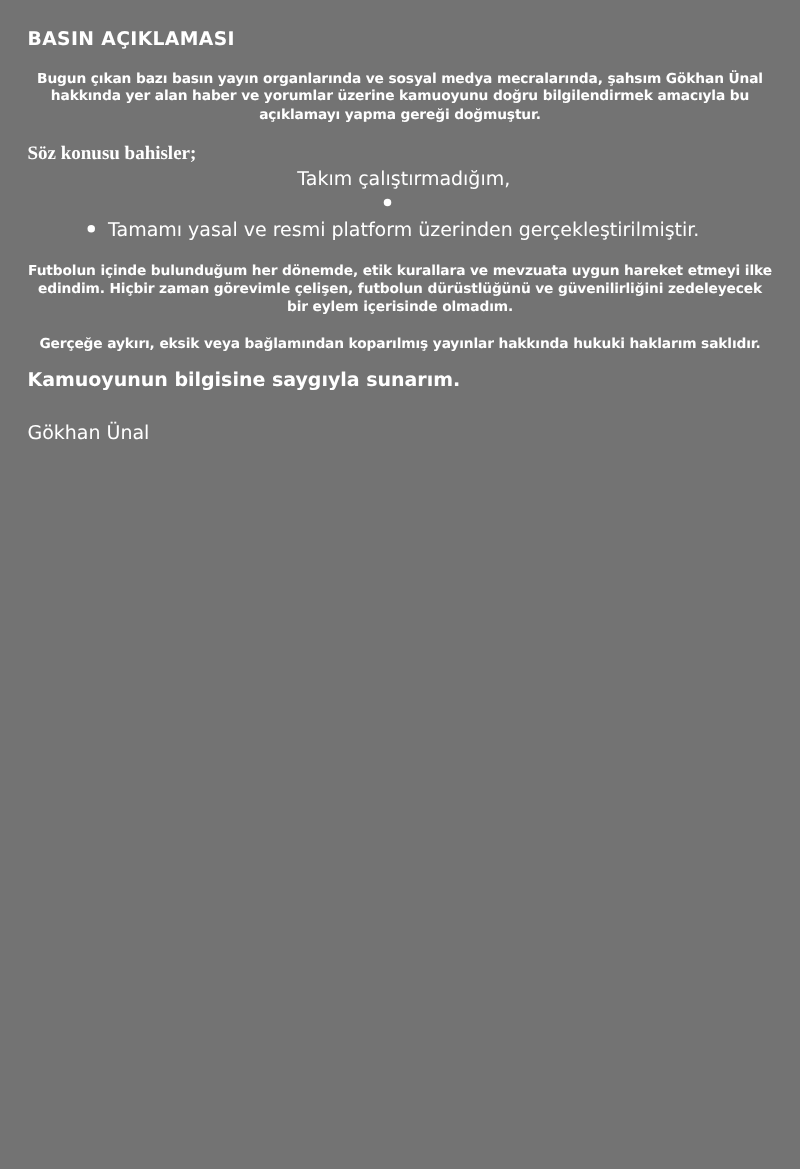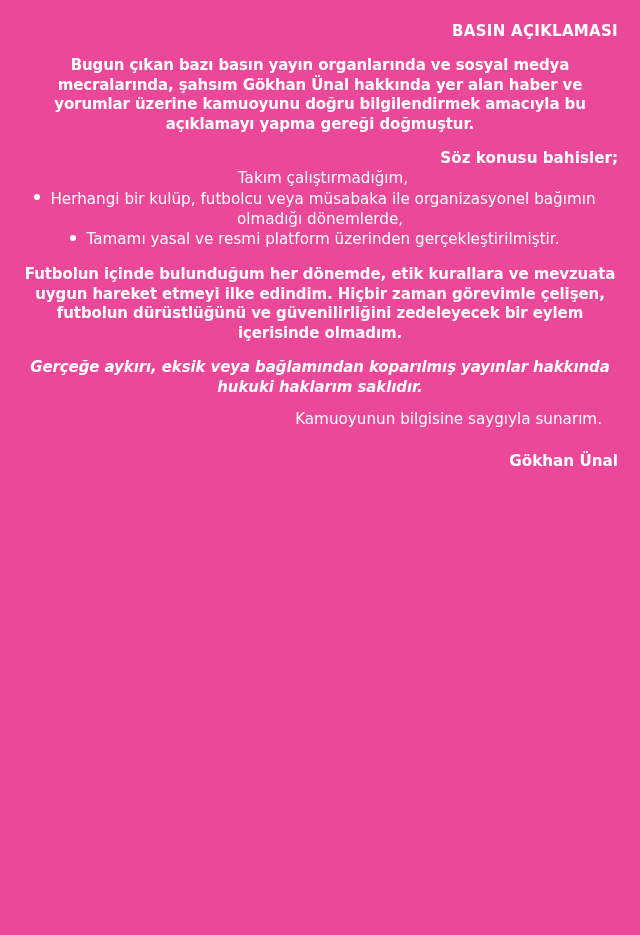--- a/index.html
+++ b/index.html
@@ -12,48 +12,49 @@
     height: 935px;
     overflow: hidden;
     font-family: "DejaVu Sans", sans-serif;
     color: #ffffff;
   }
   .page {
     width: 640px;
     height: 935px;
     box-sizing: border-box;
     padding: 18px 22px 10px 22px;
-    background: #ec4899;
+    background: #737373;
     display: flex;
     flex-direction: column;
-    align-items: flex-end;
+    align-items: flex-start;
   }
   .doc-title {
     font-size: 15px;
     font-weight: bold;
     letter-spacing: 0.3px;
     text-align: center;
     margin: 4px 0 16px 0;
   }
   .para {
-    font-size: 15px;
+    font-size: 11px;
     font-weight: bold;
     line-height: 1.30;
     text-align: center;
     letter-spacing: -0.1px;
     margin: 0 0 15px 0;
     width: 100%;
     max-width: 600px;
   }
-  .para.tight { margin-bottom: 13px; font-style: italic; }
+  .para.tight { margin-bottom: 13px; }
   .list-head {
     font-size: 15.2px;
     font-weight: bold;
     text-align: center;
     margin: 0 0 2px 0;
+    font-family: Liberation Serif, serif;
   }
   .bullet-list {
     list-style: none;
     margin: 0 0 14px 0;
     padding: 0;
     width: 100%;
     max-width: 600px;
   }
   .bullet-list li {
     font-size: 15.2px;
@@ -71,46 +72,46 @@
     background: #ffffff;
     vertical-align: middle;
     margin-right: 10px;
     margin-left: -10px;
     position: relative;
     top: -2px;
   }
   .bullet-list li.nobullet .dot { visibility: hidden; }
   .signature {
     font-size: 15.2px;
-    font-weight: bold;
+    font-weight: normal;
     text-align: center;
     margin-top: 8px;
   }
   .closing {
     font-size: 15.2px;
-    font-weight: normal;
+    font-weight: bold;
     text-align: center;
     margin: 0 16px 16px 0;
   }
 </style>
 </head>
 <body>
 
 <div class="page">
 
   <div class="doc-title">BASIN AÇIKLAMASI</div>
 
   <p class="para">Bugun çıkan  bazı basın yayın organlarında ve sosyal medya mecralarında, şahsım Gökhan Ünal hakkında yer alan haber ve yorumlar üzerine kamuoyunu doğru bilgilendirmek amacıyla bu açıklamayı yapma gereği doğmuştur.</p>
 
 
   <div class="list-head">Söz konusu bahisler;</div>
 
   <ul class="bullet-list">
     <li class="nobullet"><span class="dot"></span><span>Takım çalıştırmadığım,</span></li>
-    <li><span class="dot"></span><span>Herhangi bir kulüp, futbolcu veya müsabaka ile organizasyonel bağımın olmadığı dönemlerde,</span></li>
+    <li><span class="dot"></span></li>
     <li><span class="dot"></span><span>Tamamı yasal ve resmi platform üzerinden gerçekleştirilmiştir.</span></li>
   </ul>
 
 
   <p class="para">Futbolun içinde bulunduğum her dönemde, etik kurallara ve mevzuata uygun hareket etmeyi ilke edindim. Hiçbir zaman görevimle çelişen, futbolun dürüstlüğünü ve güvenilirliğini zedeleyecek bir eylem içerisinde olmadım.</p>
 
 
   <p class="para tight">Gerçeğe aykırı, eksik veya bağlamından koparılmış yayınlar hakkında hukuki haklarım saklıdır.</p>
 
   <div class="closing">Kamuoyunun bilgisine saygıyla sunarım.</div>

